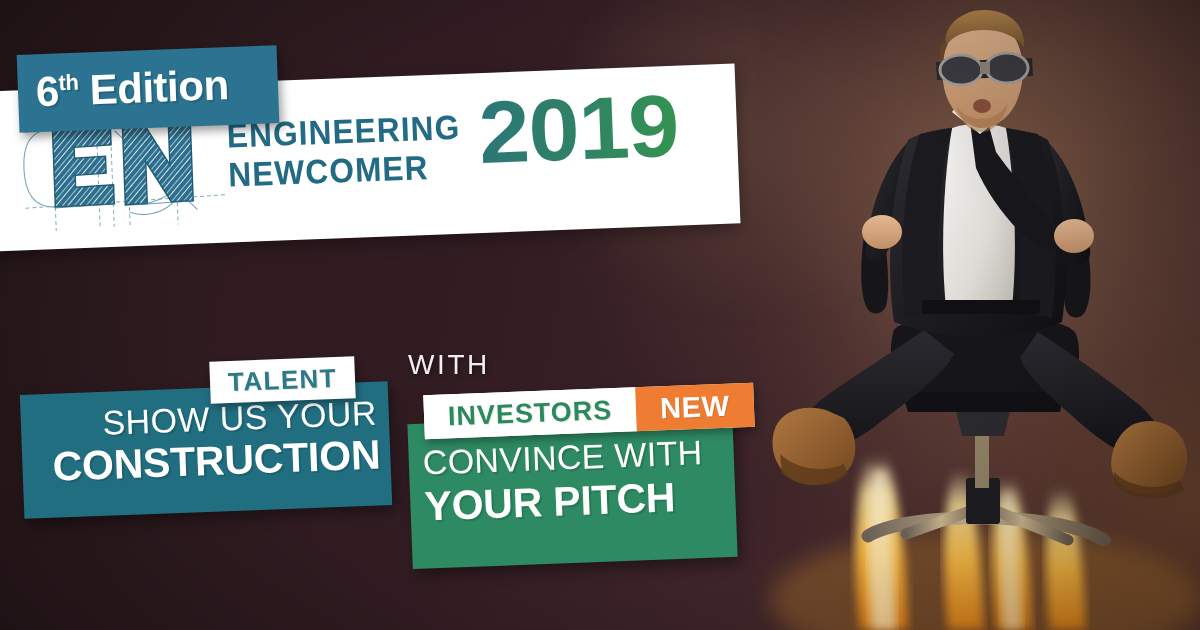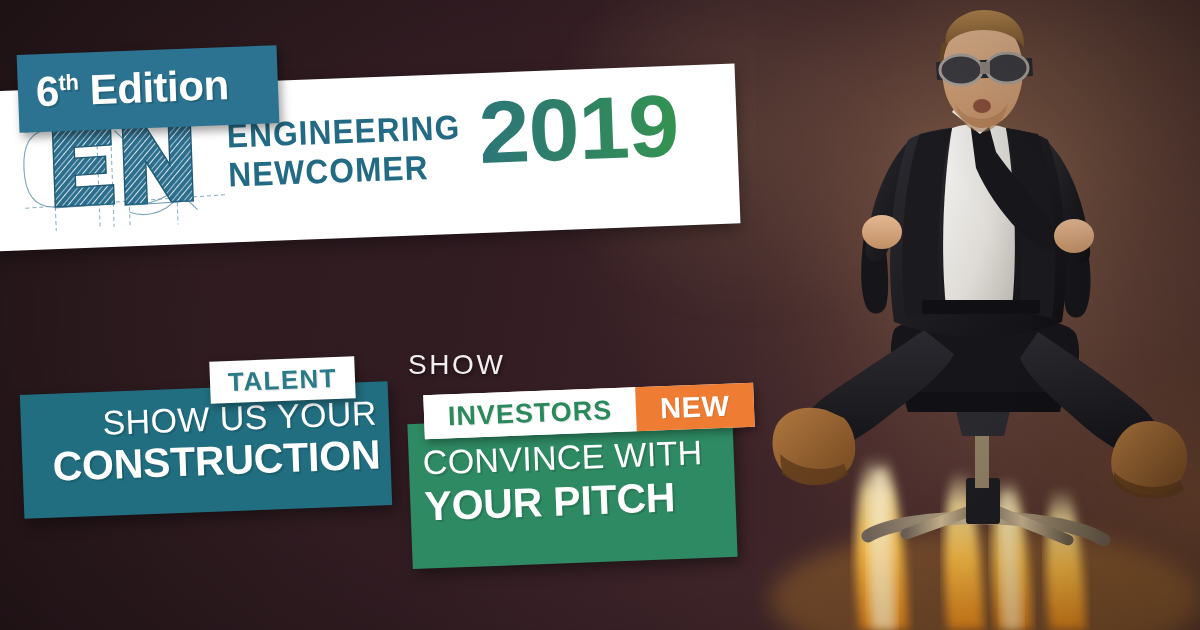--- a/index.html
+++ b/index.html
@@ -366,21 +366,21 @@
       </div>
 
       <div class="year">2019</div>
     </div>
   </div>
 
   <div class="edition-badge">
     <div class="txt"><span>6</span><span class="sup">th</span>&nbsp;<span>Edition</span></div>
   </div>
 
-  <div class="meets">SHOW</div>
+  <div class="meets">WITH</div>
 
   <div class="panel" id="panel-talent">
     <span class="line1">SHOW US YOUR</span>
     <span class="line2">CONSTRUCTION</span>
   </div>
   <div class="tag" id="tag-talent">
     <span class="lbl">TALENT</span>
   </div>
 
   <div class="panel" id="panel-investors">

